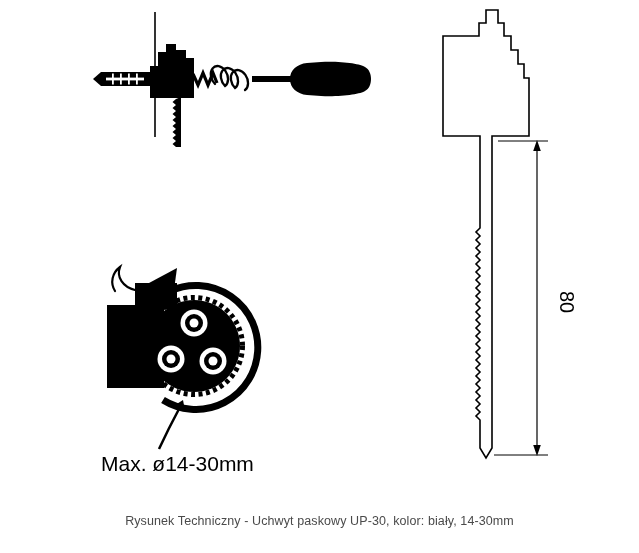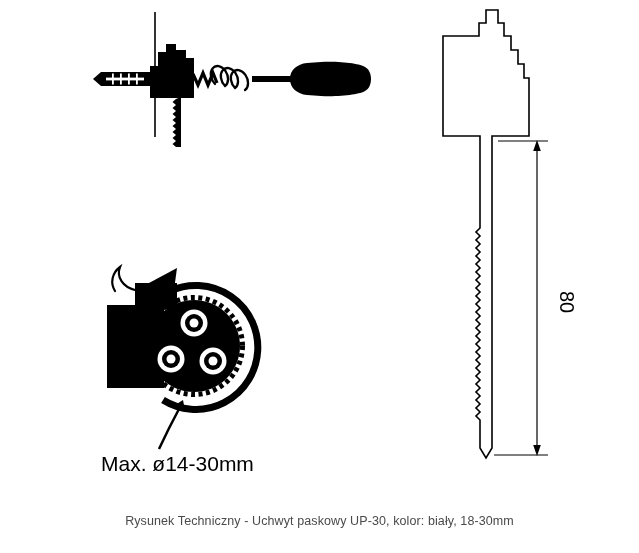--- a/index.html
+++ b/index.html
@@ -100,14 +100,14 @@
         <line x1="498" y1="141" x2="548" y2="141" stroke="#000" stroke-width="1"></line>
         <line x1="494" y1="455" x2="548" y2="455" stroke="#000" stroke-width="1"></line>
         <line x1="537" y1="149" x2="537" y2="447" stroke="#000" stroke-width="1.2"></line>
         <polygon points="537,140 533.2,151 540.8,151" fill="#000"></polygon>
         <polygon points="537,456 533.2,445 540.8,445" fill="#000"></polygon>
         <text x="560" y="302" class="dim-text" text-anchor="middle" transform="rotate(90 560 302)">80</text>
       </g>
     </g>
   </svg>
 
-  <div class="caption">Rysunek Techniczny - Uchwyt paskowy UP-30, kolor: biały, 18-30mm</div>
+  <div class="caption">Rysunek Techniczny - Uchwyt paskowy UP-30, kolor: biały, 14-30mm</div>
 </div>
 
 </body></html>

